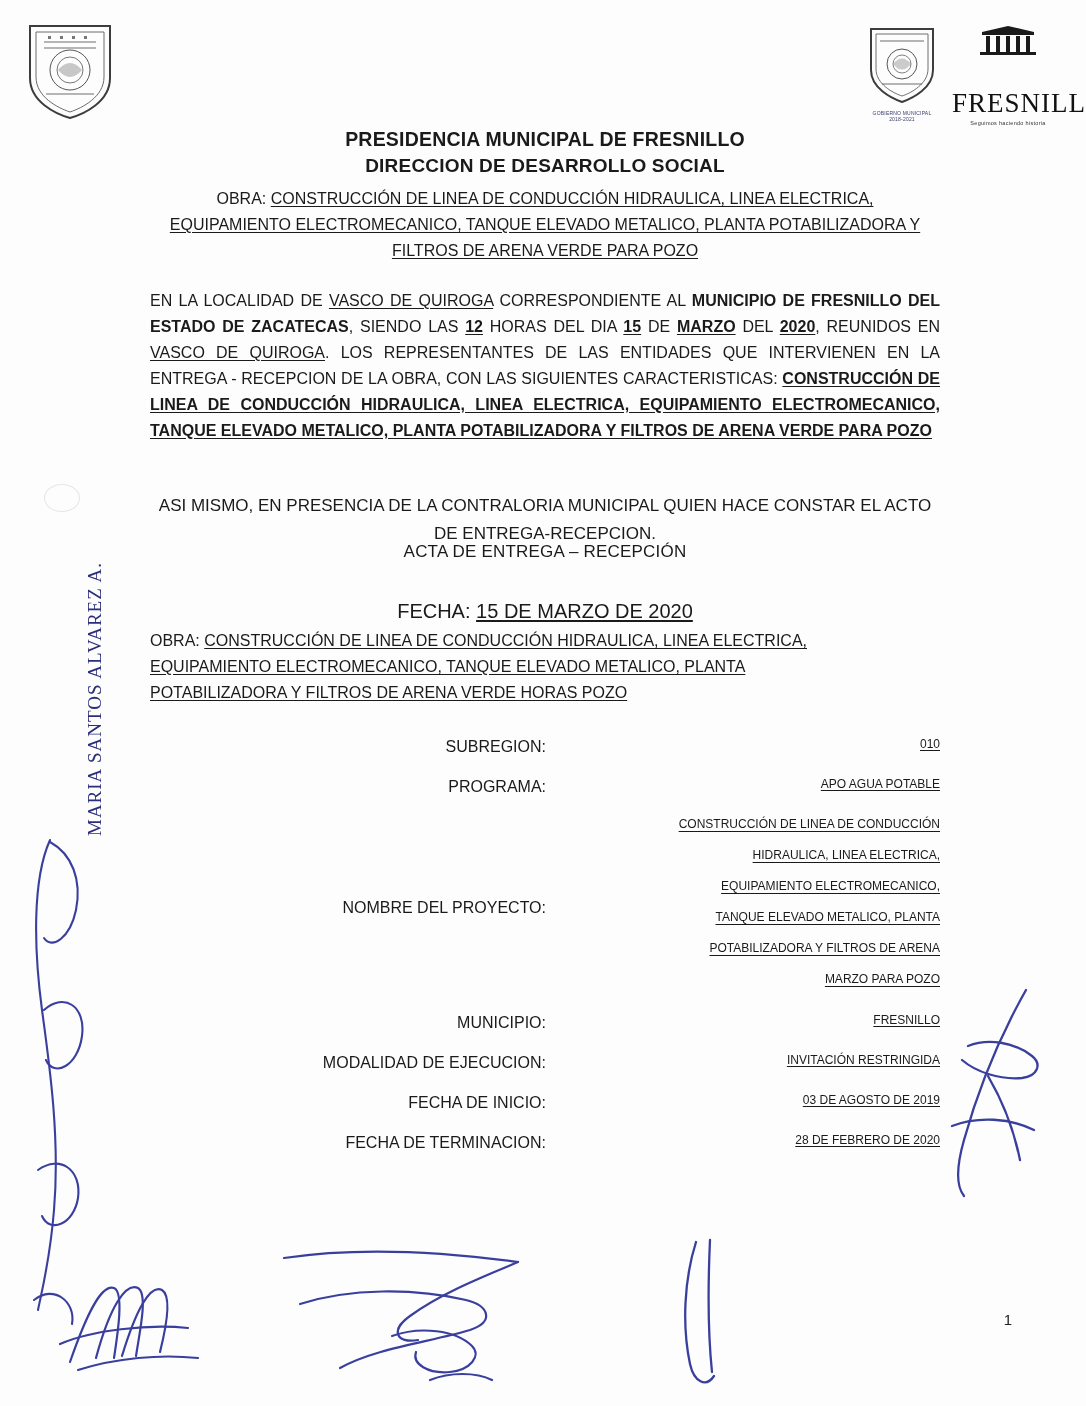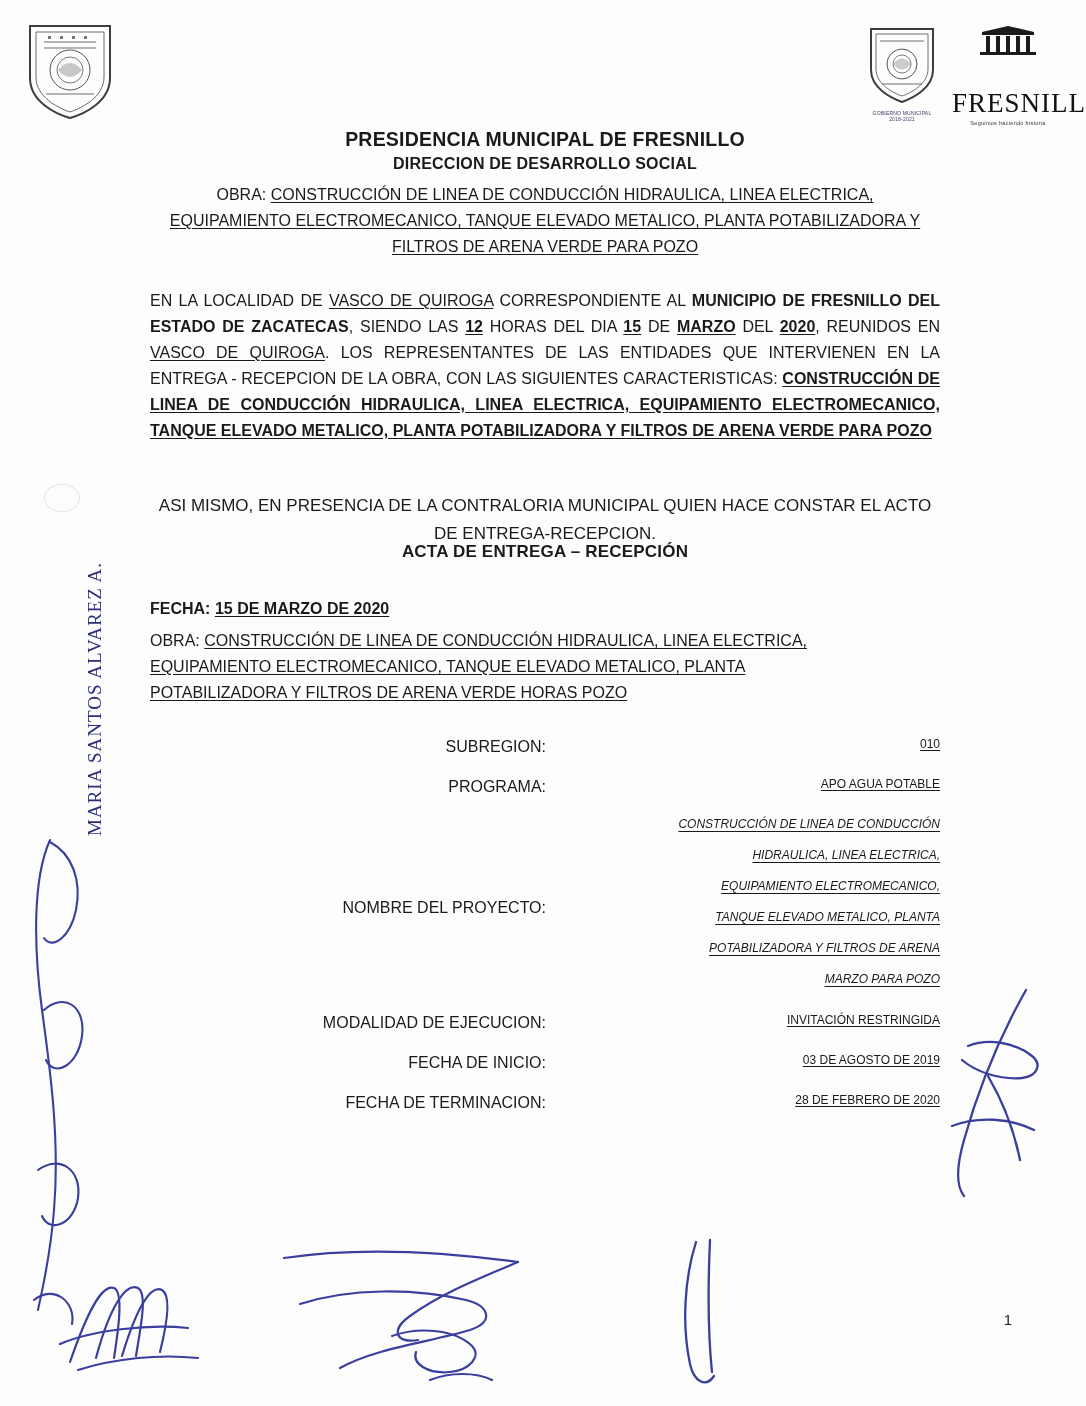--- a/index.html
+++ b/index.html
@@ -75,21 +75,21 @@
     width: 790px;
     text-align: center;
   }
   .t1 {
     font-size: 19.5px;
     font-weight: bold;
     letter-spacing: .2px;
     line-height: 1.38;
   }
   .t2 {
-    font-size: 16px;
+    font-size: 19px;
     font-weight: bold;
     letter-spacing: .2px;
     line-height: 1.38;
   }
   .obra-head {
     margin-top: 7px;
     font-size: 16px;
     line-height: 1.62;
     text-align: center;
   }
@@ -118,32 +118,32 @@
     text-align: center;
   }
 
   .acta-title {
     position: absolute;
     left: 150px;
     top: 542px;
     width: 790px;
     text-align: center;
     font-size: 17px;
-    font-weight: bold;
+    font-weight: normal;
     letter-spacing: .2px;
   }
 
   .fecha-line {
     position: absolute;
     left: 150px;
     top: 600px;
     width: 790px;
-    text-align: left;
-    font-size: 16px;
-    font-weight: bold;
+    text-align: center;
+    font-size: 20px;
+    font-weight: normal;
   }
 
   .obra2 {
     position: absolute;
     left: 150px;
     top: 628px;
     width: 790px;
     font-size: 16px;
     line-height: 1.62;
     text-align: justify;
@@ -171,21 +171,20 @@
   .fvalue {
     flex: 1;
     font-size: 12px;
     line-height: 1.5;
   }
   .proj-lines div {
     text-decoration: underline;
     text-underline-offset: 3px;
     margin-bottom: 13px;
     white-space: nowrap;
-    font-style: italic;
   }
   .row-project { align-items: center; }
 
   .pagenum {
     position: absolute;
     right: 74px;
     bottom: 78px;
     font-size: 15px;
     color: #222;
   }
@@ -318,20 +317,24 @@
         <div>CONSTRUCCIÓN DE LINEA DE CONDUCCIÓN</div>
         <div>HIDRAULICA,          LINEA          ELECTRICA,</div>
         <div>EQUIPAMIENTO            ELECTROMECANICO,</div>
         <div>TANQUE    ELEVADO    METALICO,    PLANTA</div>
         <div>POTABILIZADORA  Y  FILTROS  DE  ARENA</div>
         <div>MARZO PARA POZO</div>
       </div>
     </div>
 
 
+    <div class="frow">
+      <div class="flabel">MUNICIPIO:</div>
+      <div class="fvalue u">FRESNILLO</div>
+    </div>
 
     <div class="frow">
       <div class="flabel">MODALIDAD DE EJECUCION:</div>
       <div class="fvalue u">INVITACIÓN RESTRINGIDA</div>
     </div>
 
 
     <div class="frow">
       <div class="flabel">FECHA DE INICIO:</div>
       <div class="fvalue u">03 DE AGOSTO DE 2019</div>

